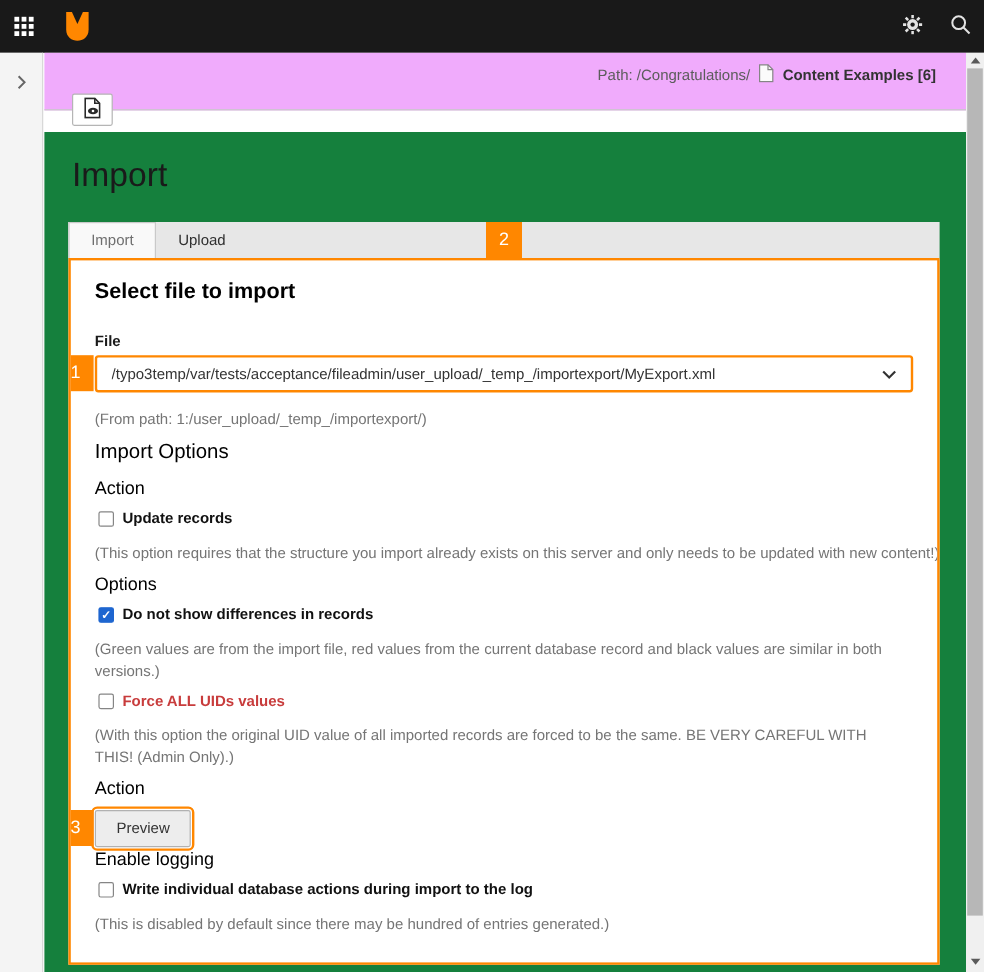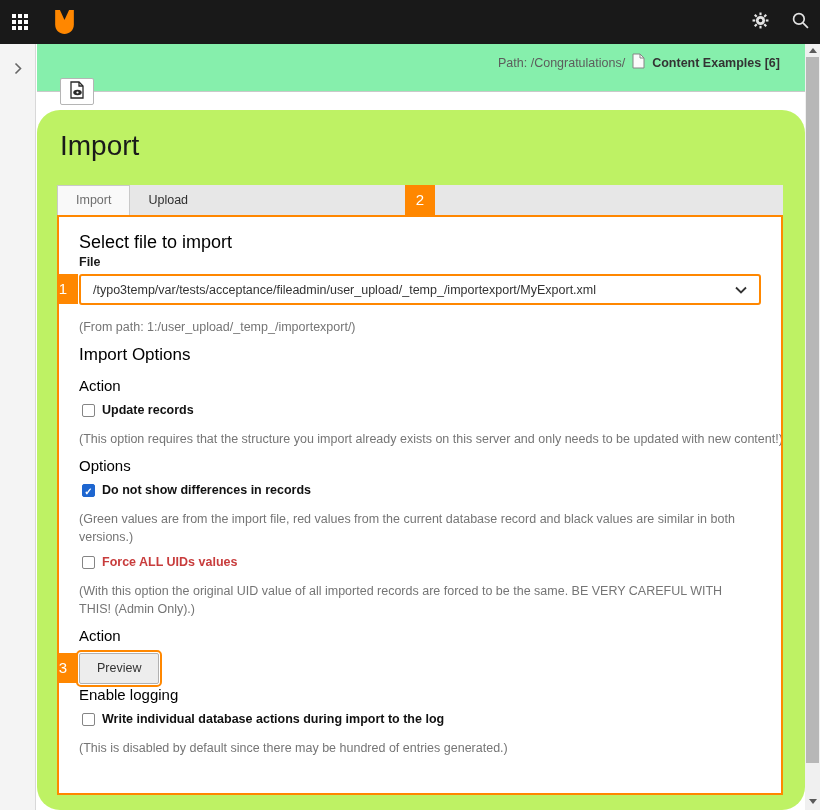--- a/index.html
+++ b/index.html
@@ -36,36 +36,36 @@
     background: #f4f4f4; border-right: 1px solid #d8d8d8;
   }
   .sidebar-expand {
     width: 36px; height: 36px; display: flex; align-items: center; justify-content: center;
     margin-top: 8px; cursor: pointer;
   }
 
   
   .docheader {
     position: absolute; left: 37px; top: 44px; right: 15px; height: 48px;
-    background: #86efac; border-bottom: 1px solid #c9c9c9;
+    background: #f0abfc; border-bottom: 1px solid #c9c9c9;
   }
   .crumb-row {
     height: 31px; display: flex; align-items: center; justify-content: flex-end;
     padding-right: 25px; gap: 7px; padding-top: 6px;
   }
   .path-label { color: #5c5c5c; }
   .record-title { color: #333; font-weight: 700; }
   .btn-row { padding-left: 23px; margin-top: 3px; }
   .icon-btn {
     width: 34px; height: 27px; background: #fff; border: 1px solid #b5b5b5; border-radius: 2px;
     display: inline-flex; align-items: center; justify-content: center; cursor: pointer;
   }
 
   
-  .content { position: absolute; left: 37px; top: 110px; right: 15px; bottom: 0; background: #bef264; border-radius: 23px; }
+  .content { position: absolute; left: 37px; top: 110px; right: 15px; bottom: 0; background: #15803d; }
   h1.page-title { margin: 20px 0 0 23px; font-size: 28px; font-weight: 500; color: #1a1a1a; }
 
   .tabs {
     position: relative; margin: 23px 0 0 20px; width: 726px; height: 30px;
     background: #e7e7e7; display: flex; align-items: stretch;
   }
   .tab { font-size: 12.5px; line-height: 30px; padding: 0 18px; cursor: pointer; color: #2f2f2f; }
   .tab.active {
     background: #f9f9f9; border: 1px solid #c9c9c9; border-bottom: none;
     color: #6f6f6f; line-height: 29px;
@@ -76,21 +76,21 @@
     color: #fff; font-size: 15px; line-height: 30px; text-align: center; z-index: 5;
   }
   .marker-tab { left: calc(50% - 15px); top: 0; }
   .marker-select { left: -31px; top: 0; }
   .marker-preview { left: -31px; top: 0; }
 
   .panel {
     margin-left: 20px; width: 726px; min-height: 580px; background: #fff;
     border: 2px solid #ff8700; padding: 13px 20px 14px; position: relative; overflow: hidden;
   }
-  .panel h3 { font-size: 18px; font-weight: 400; color: #000; margin: 2px 0 2px; }
+  .panel h3 { font-size: 18px; font-weight: 700; color: #000; margin: 2px 0 24px; }
   .panel h4 { font-size: 17px; font-weight: 400; color: #000; margin: 8px 0 12px; }
   .panel h5 { font-size: 15px; font-weight: 400; color: #000; margin: 0 0 9px; }
   .panel h5.logging { margin-top: 2px; }
   .file-label { font-weight: 700; margin-bottom: 5px; }
 
   .select-row { position: relative; }
   .select-box {
     height: 31px; border: 2px solid #ff8700; border-radius: 3px; background: #fff;
     display: flex; align-items: center; padding: 0 12px; cursor: pointer;
   }

